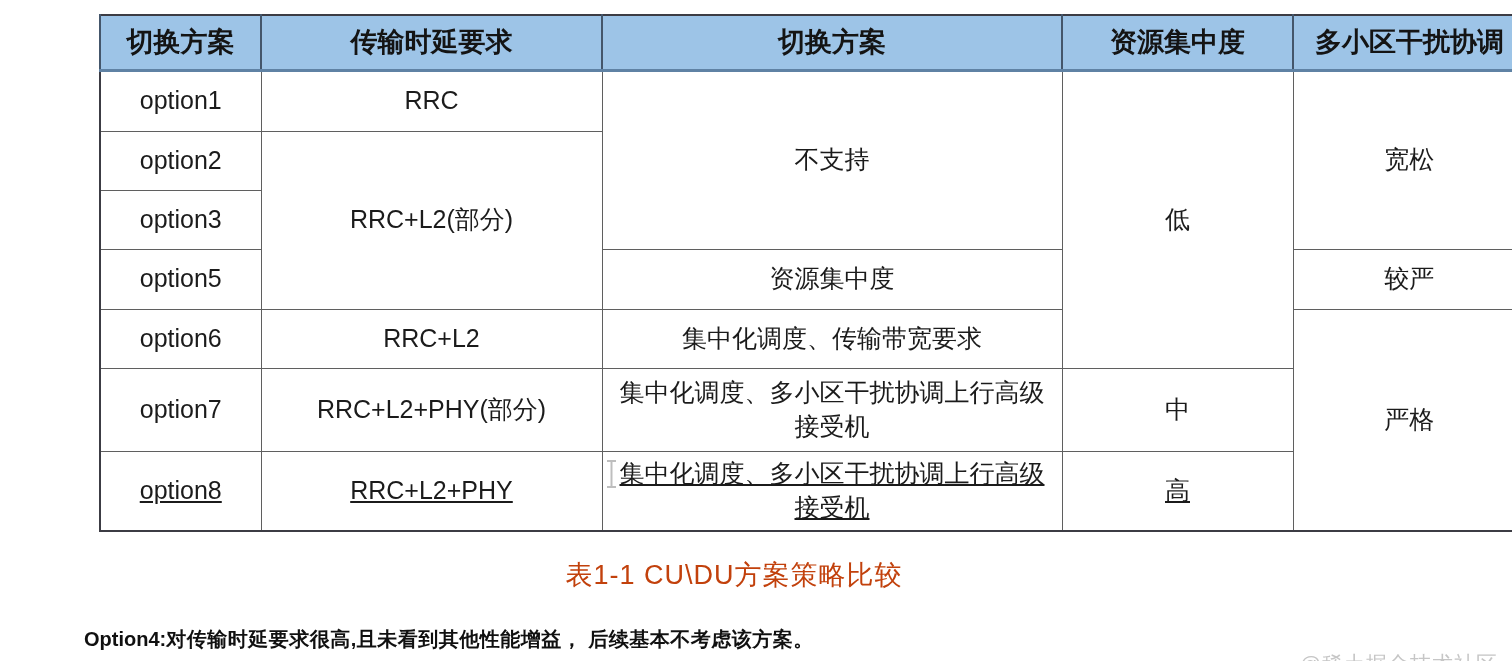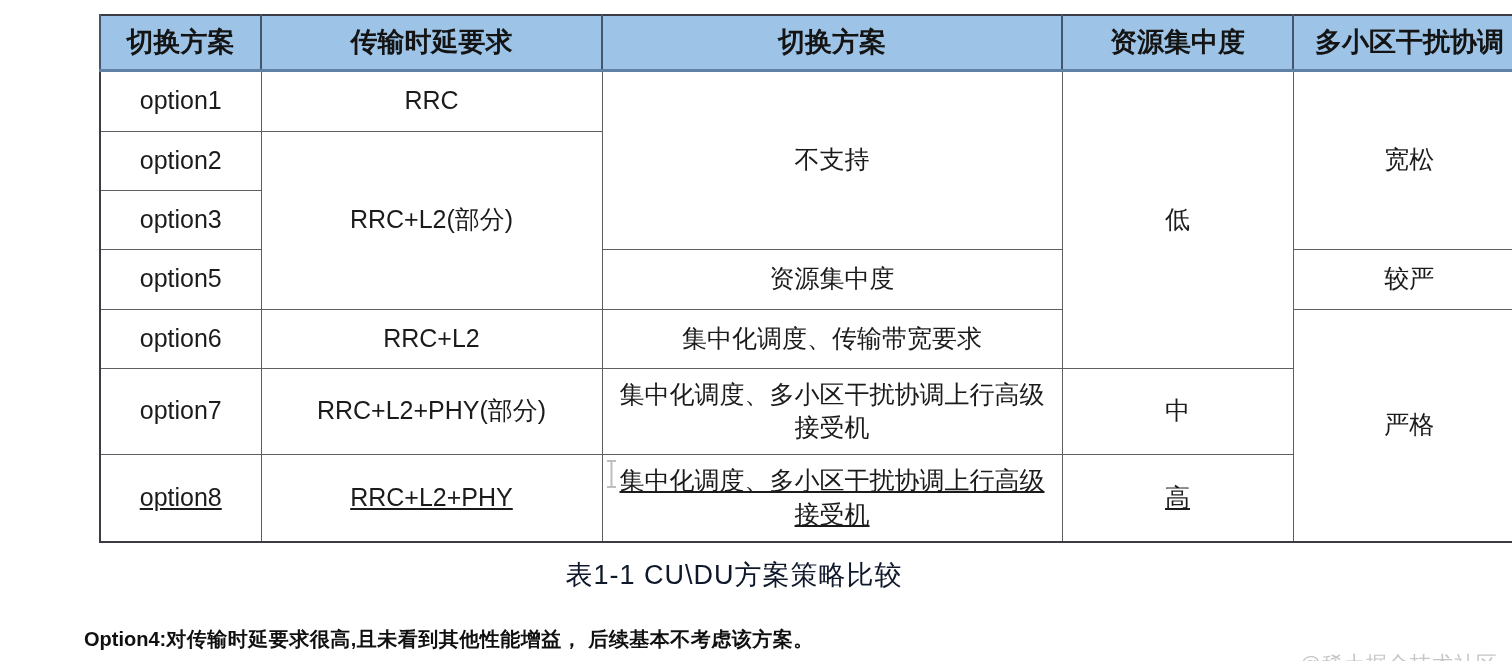--- a/index.html
+++ b/index.html
@@ -35,38 +35,38 @@
     text-align: center;
     vertical-align: middle;
   }
   table.cmp td {
     border: 1.5px solid #5f5f5f;
     text-align: center;
     vertical-align: middle;
     font-size: 25px;
     font-weight: 400;
     color: #1b1b1b;
-    padding: 9px 8px;
+    padding: 2px 8px;
     line-height: 1.35;
     background: #ffffff;
   }
   tbody tr:nth-child(1) { height: 61px; }
   tbody tr:nth-child(2) { height: 59px; }
   tbody tr:nth-child(3) { height: 59px; }
   tbody tr:nth-child(4) { height: 60px; }
   tbody tr:nth-child(5) { height: 59px; }
   tbody tr:nth-child(6) { height: 83px; }
   tbody tr:nth-child(7) { height: 80px; text-decoration: underline; }
   .caption {
     position: absolute;
     left: 44px; top: 557px;
     width: 1380px;
     text-align: center;
     font-size: 27px;
-    color: #0f172a;
+    color: #c2410c;
     letter-spacing: 1px;
   }
   .note {
     position: absolute;
     left: 84px; top: 626px;
     font-size: 20px;
     font-weight: 700;
     color: #101010;
     white-space: nowrap;
   }

